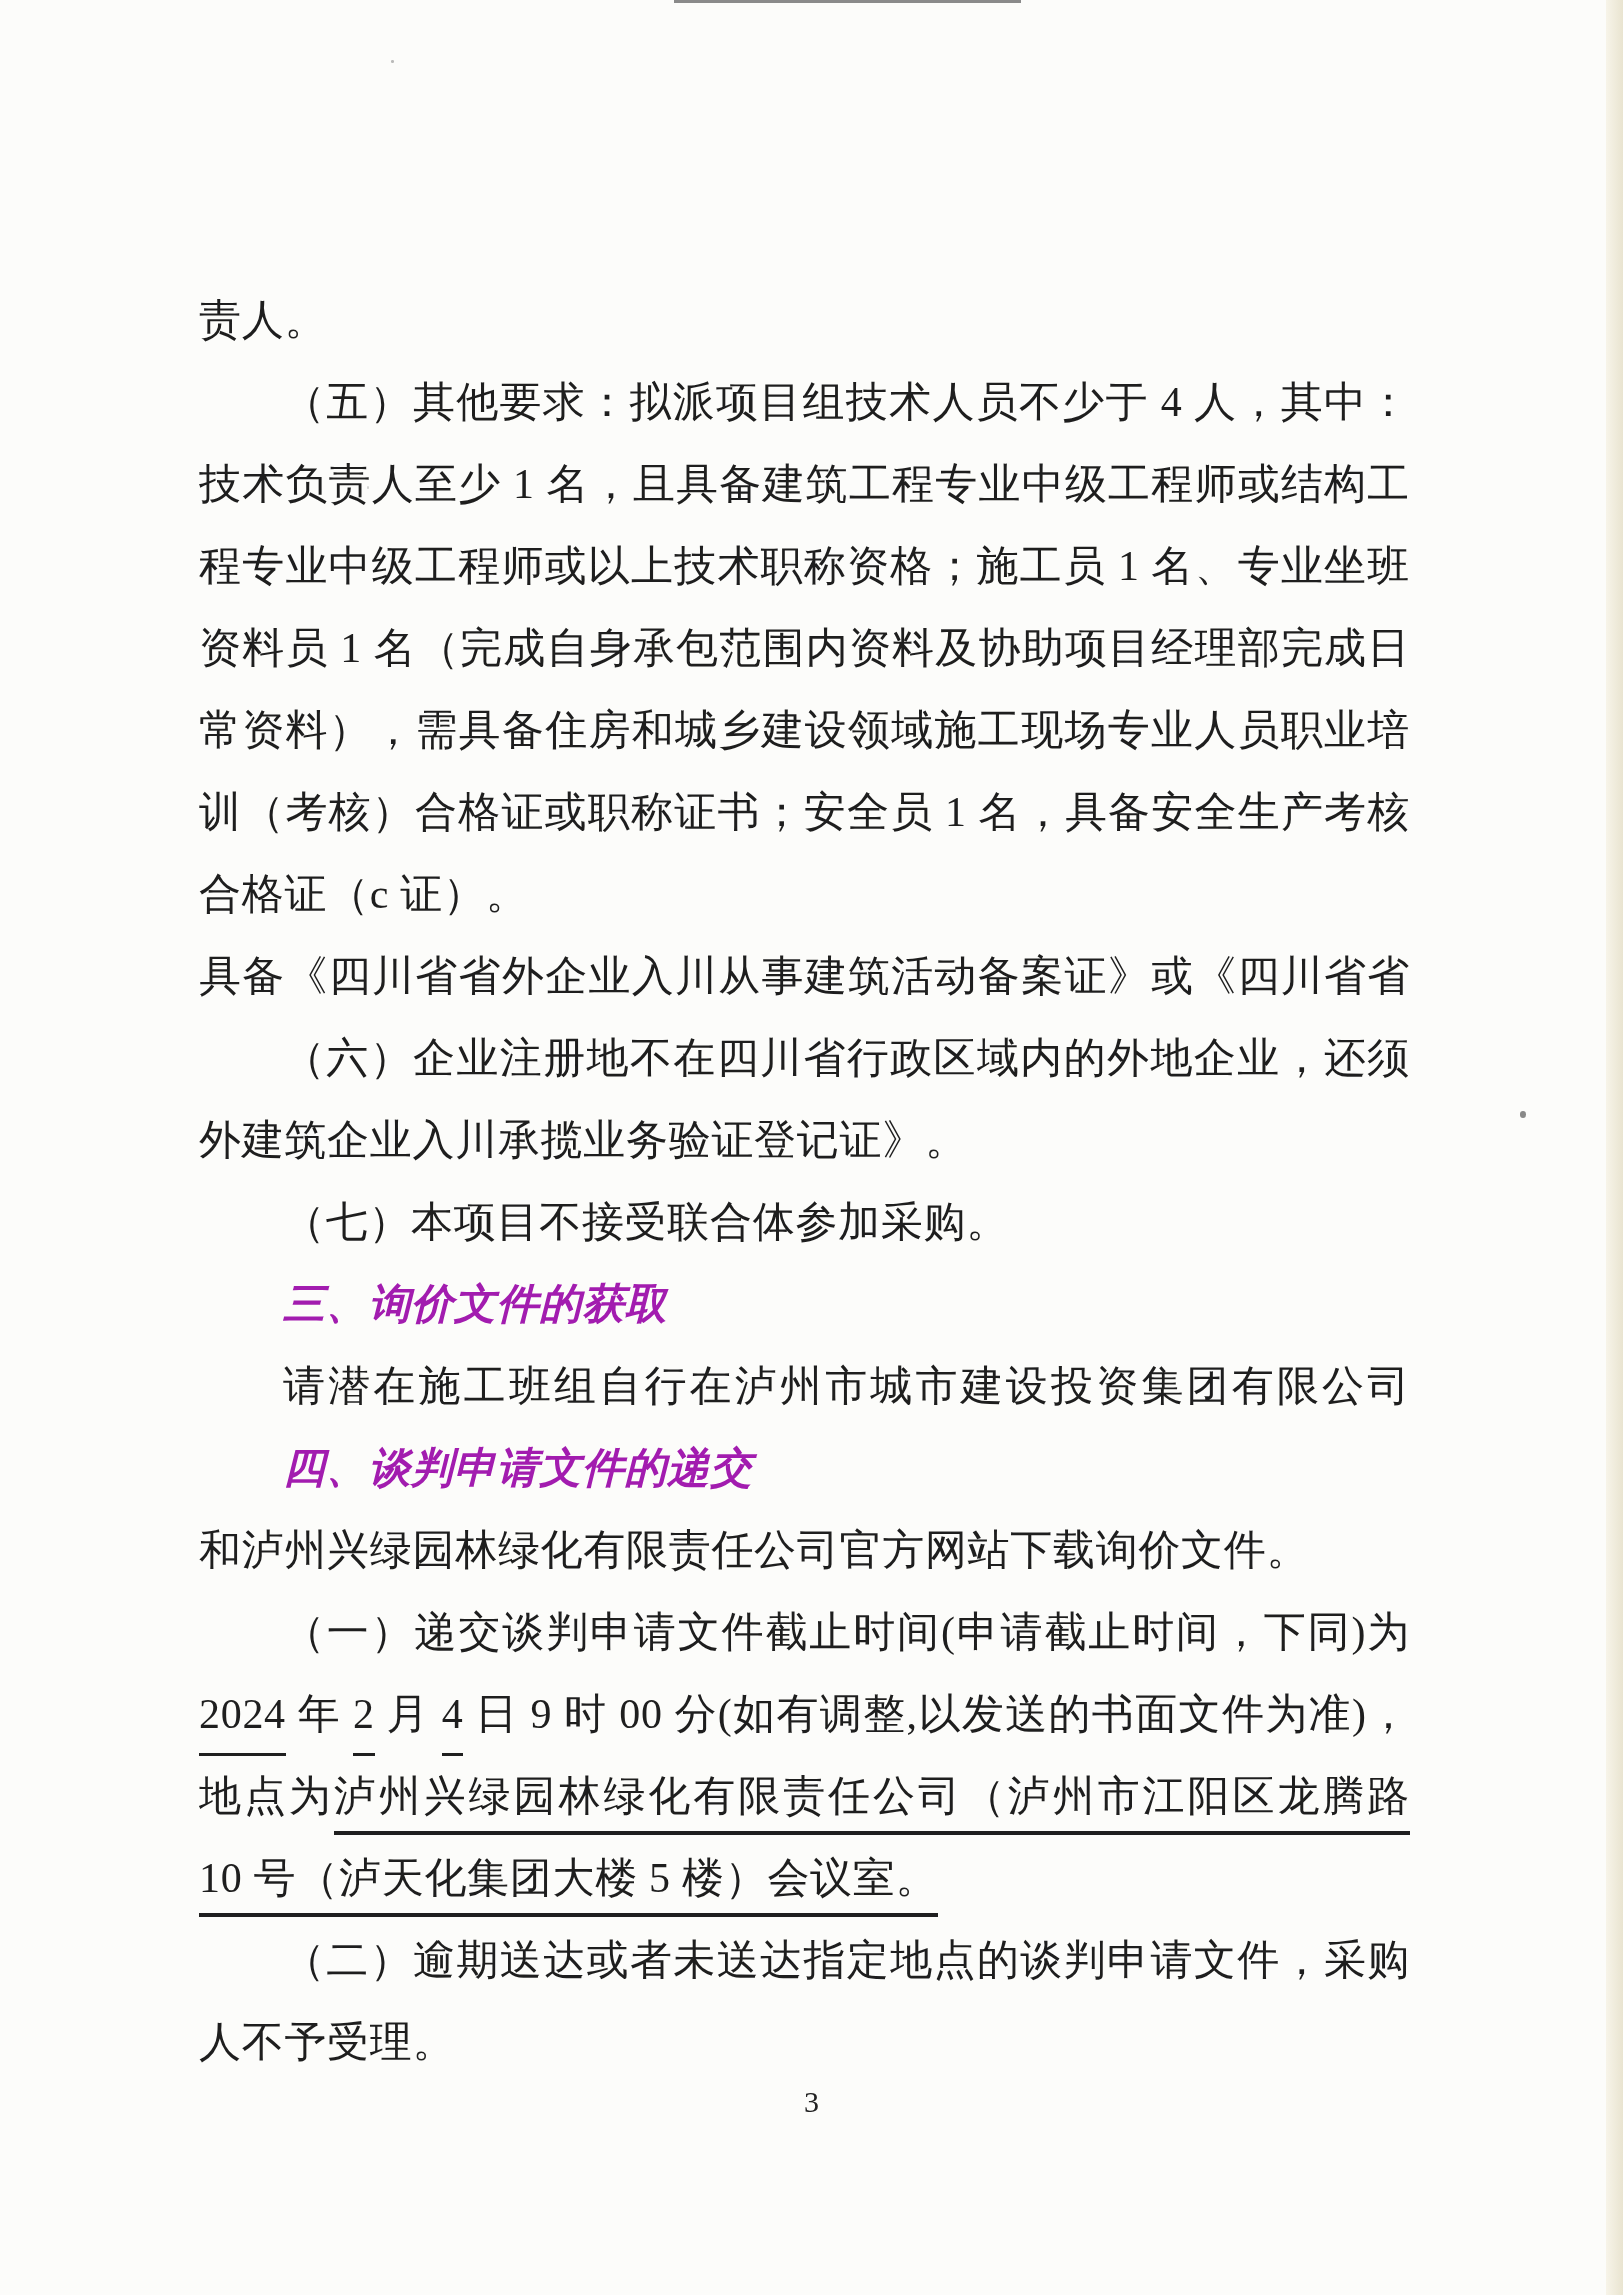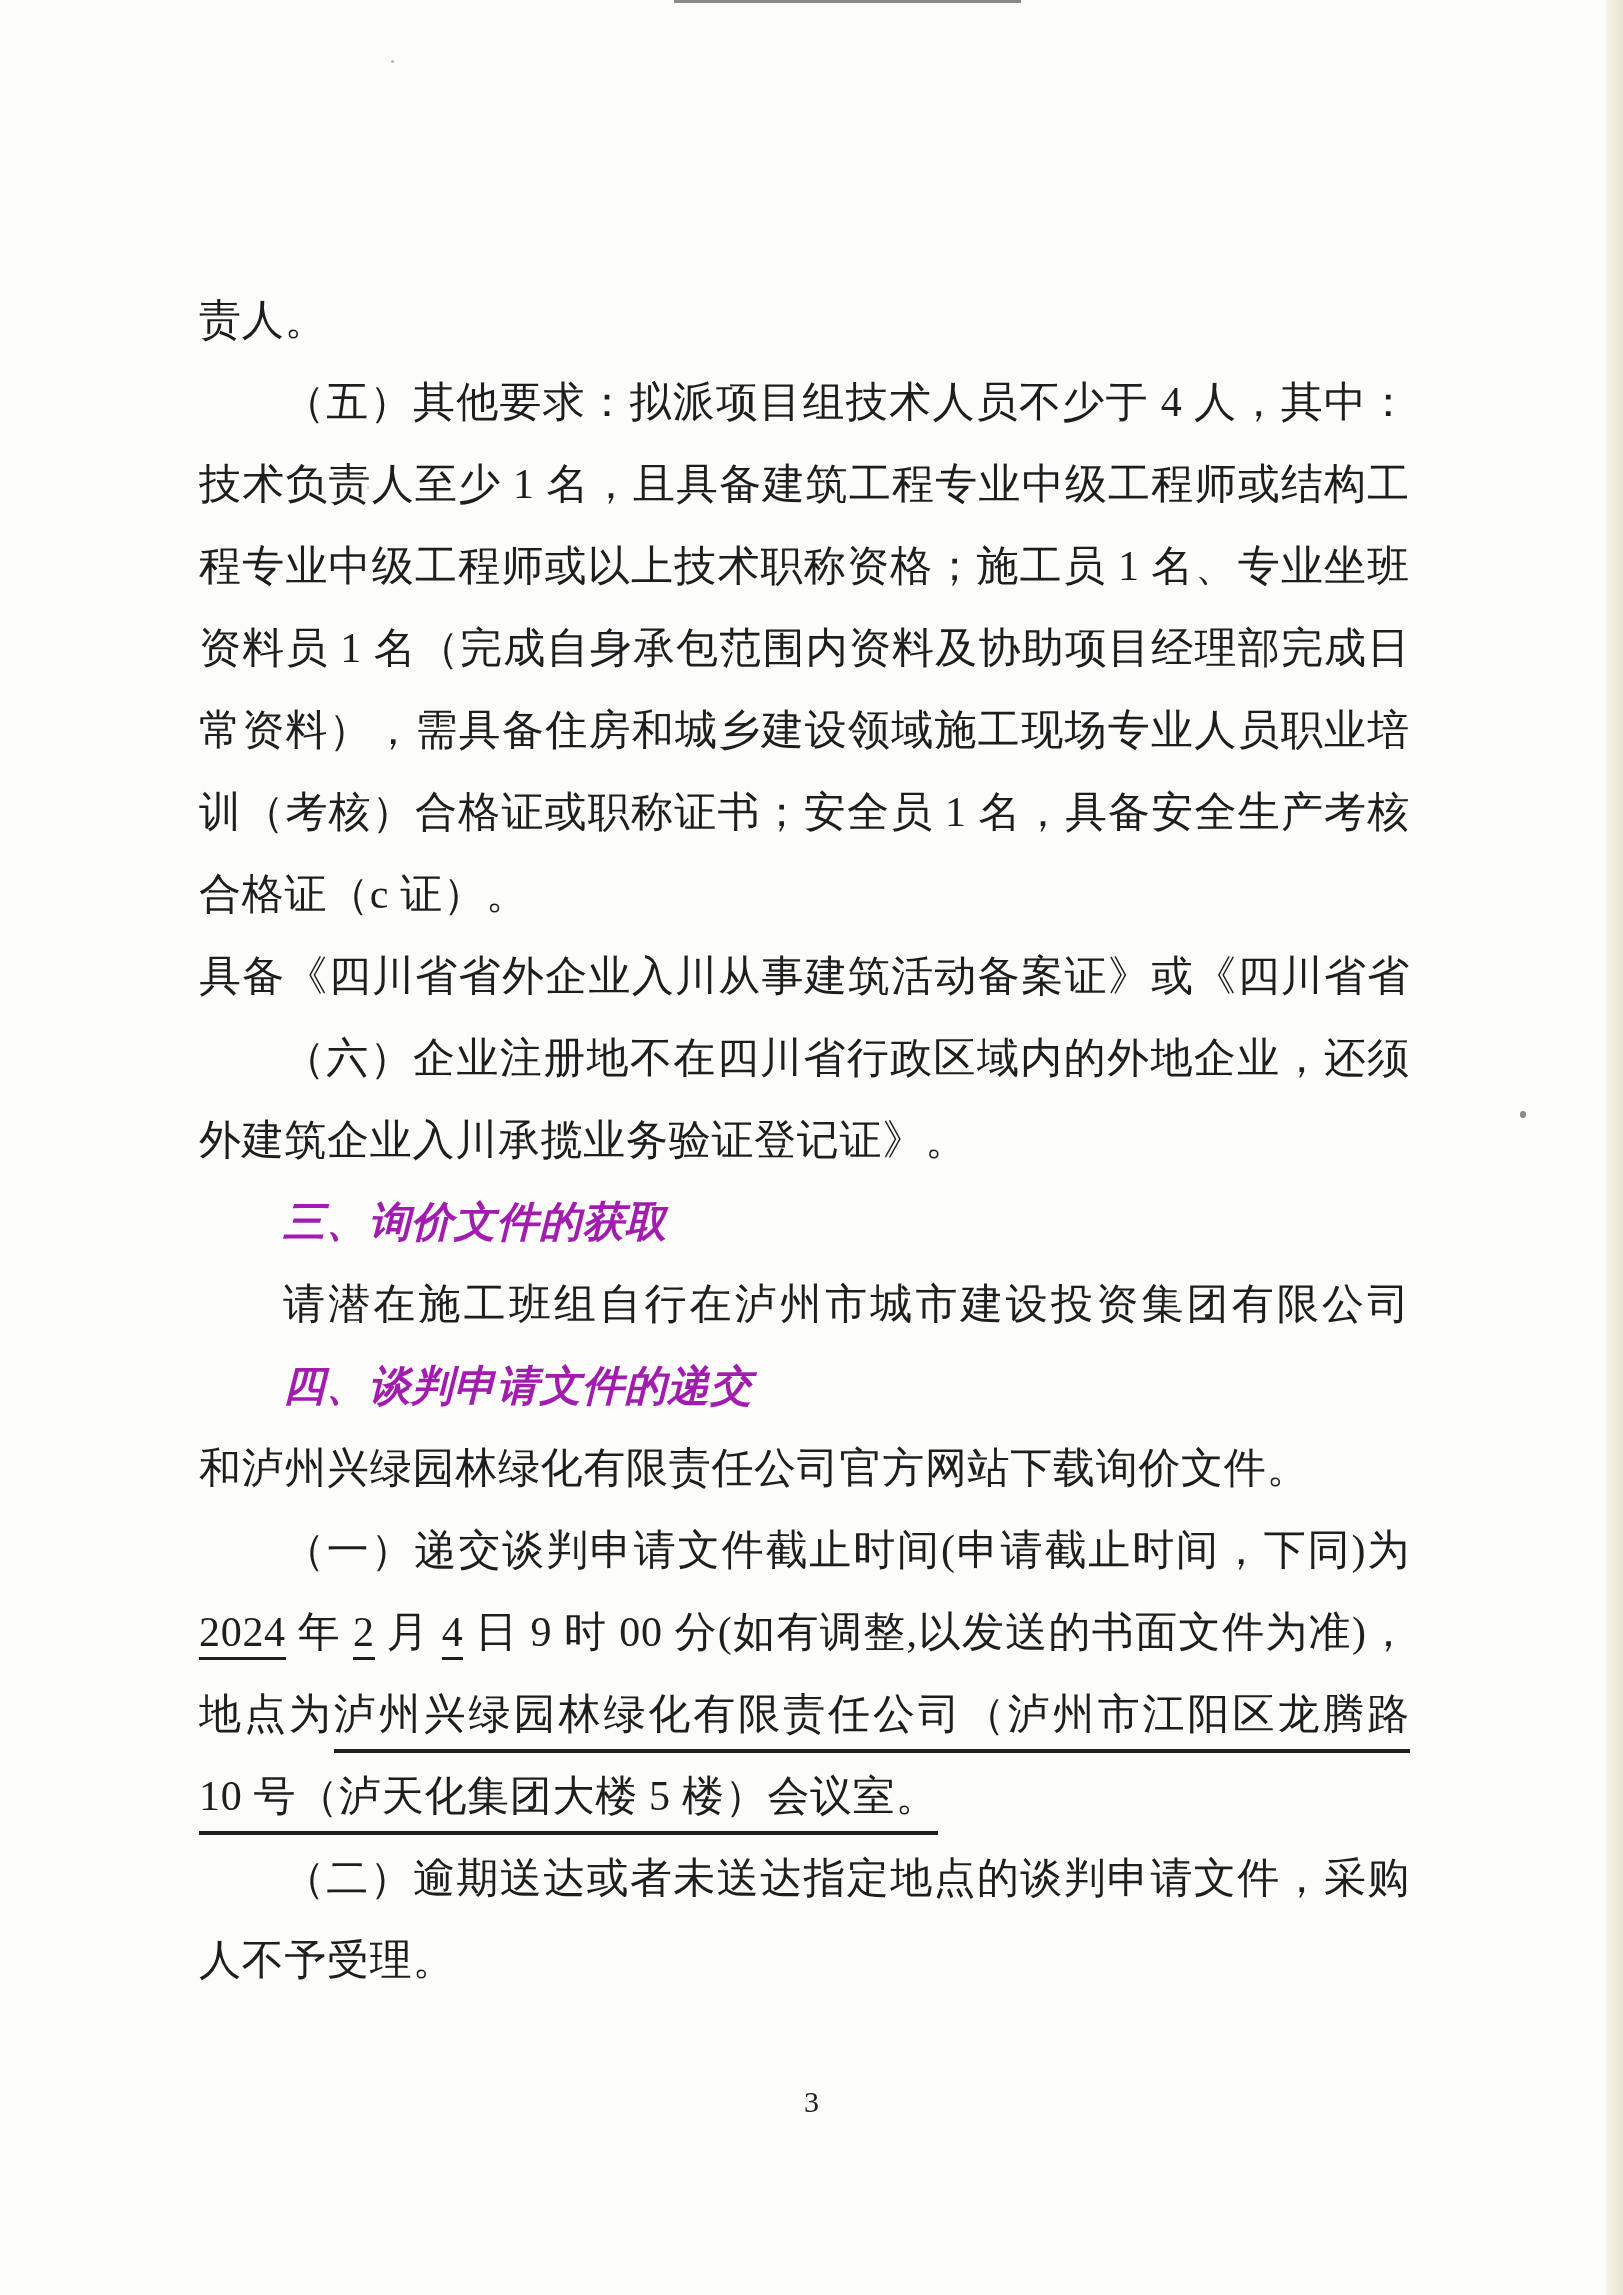--- a/index.html
+++ b/index.html
@@ -33,21 +33,21 @@
   
   .text{
     position:absolute;left:196px;top:278px;width:1217px;
     font-size:42px;line-height:79px;letter-spacing:0.7px;
   }
   .ln{margin:3px;padding:0;text-align:left;white-space:normal;}
   .j{text-align:justify;text-align-last:justify;}
   .indent{text-indent:2em;}
   .b{font-weight:bold;color:#a21caf;font-style:italic;}
   .u{border-bottom:4.6px solid #1f1f1f;padding-bottom:12px;}
-  .u2{border-bottom:3.3px solid #1f1f1f;padding-bottom:2px;}
+  .u2{border-bottom:3.3px solid #1f1f1f;padding-bottom:16px;}
 
   .pageno{
     position:absolute;left:0;top:2085px;width:1623px;
     text-align:center;font-size:30px;color:#222;
   }
 </style>
 </head>
 <body>
 
 <div class="page">
@@ -68,20 +68,21 @@
     <p class="ln j">程专业中级工程师或以上技术职称资格；施工员 1 名、专业坐班</p>
     <p class="ln j">资料员 1 名（完成自身承包范围内资料及协助项目经理部完成日</p>
     <p class="ln j">常资料），需具备住房和城乡建设领域施工现场专业人员职业培</p>
     <p class="ln j">训（考核）合格证或职称证书；安全员 1 名，具备安全生产考核</p>
     <p class="ln">合格证（c 证）。</p>
 
     <p class="ln j">具备《四川省省外企业入川从事建筑活动备案证》或《四川省省</p>
     <p class="ln j indent">（六）企业注册地不在四川省行政区域内的外地企业，还须</p>
     <p class="ln">外建筑企业入川承揽业务验证登记证》。</p>
 
+    <p class="ln indent">（七）本项目不接受联合体参加采购。</p>
 
     <p class="ln indent b">三、询价文件的获取</p>
     <p class="ln j indent">请潜在施工班组自行在泸州市城市建设投资集团有限公司</p>
     <p class="ln indent b">四、谈判申请文件的递交</p>
 
     <p class="ln">和泸州兴绿园林绿化有限责任公司官方网站下载询价文件。</p>
 
     <p class="ln j indent">（一）递交谈判申请文件截止时间(申请截止时间，下同)为</p>
 
     <p class="ln j"><span class="u2">2024</span><span> 年 </span><span class="u2">2</span><span> 月 </span><span class="u2">4</span><span> 日 9 时 00 分(如有调整,以发送的书面文件为准)，</span></p>

